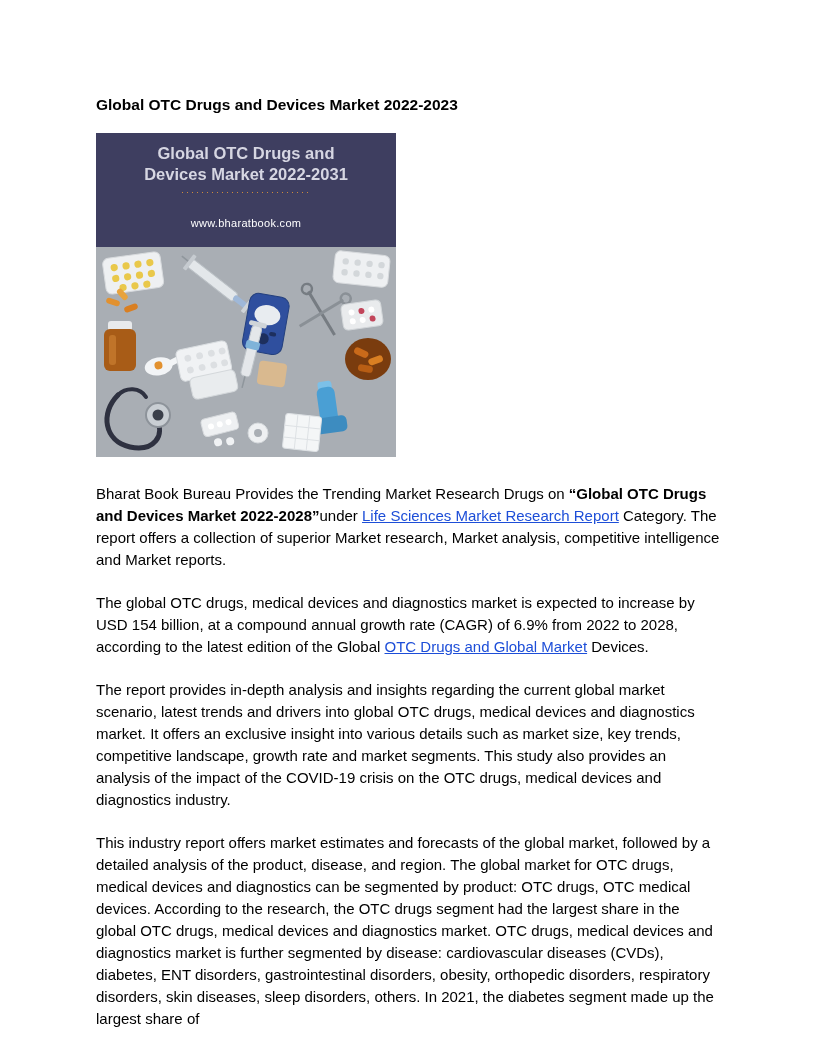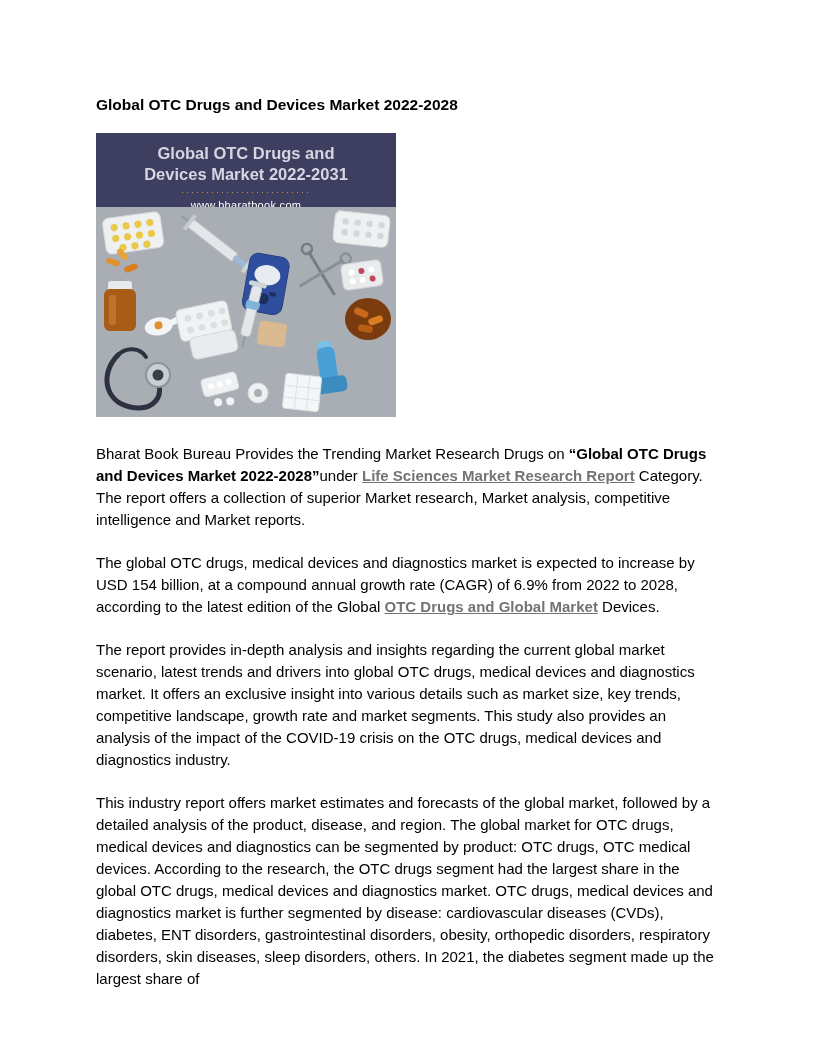--- a/index.html
+++ b/index.html
@@ -5,35 +5,35 @@
   * { box-sizing: border-box; }
   html, body { margin: 0; padding: 0; background: #ffffff; }
   body {
     width: 816px; height: 1056px;
     font-family: "Liberation Sans", sans-serif;
     color: #000000;
   }
   .page { width: 816px; height: 1056px; padding: 96px 96px 30px 96px; overflow: hidden; }
   .doc-heading { font-size: 15.5px; font-weight: bold; margin: 0 0 19px 0; color: #000; }
   .banner { width: 300px; margin: 0 0 26px 0; }
-  .banner-top { background: #3e3e60; height: 74px; text-align: center; padding-top: 10px; }
+  .banner-top { background: #3e3e60; height: 114px; text-align: center; padding-top: 10px; }
   .banner-title { color: #d6d6e2; font-weight: bold; font-size: 16.5px; line-height: 21px; }
   .banner-dots { color: #e5973a; font-size: 9px; letter-spacing: 2px; line-height: 9px; margin-top: 3px; }
-  .banner-site { color: #ffffff; font-size: 11px; margin-top: 2px; letter-spacing: .3px; }
+  .banner-site { color: #ffffff; font-size: 11px; margin-top: 20px; letter-spacing: .3px; }
   .banner-photo svg { display: block; }
   .body-par { font-size: 15px; line-height: 22px; margin: 0 0 21px 0; width: 624px; }
   .b { font-weight: bold; }
-  .lnk { color: #737373; font-weight: bold; text-decoration: underline; cursor: pointer; }
+  .lnk { color: #1d4ed8; font-weight: normal; text-decoration: underline; cursor: pointer; }
 </style>
 </head>
 <body>
 
 <div class="page">
 
-  <h1 class="doc-heading">Global OTC Drugs and Devices Market 2022-2028</h1>
+  <h1 class="doc-heading">Global OTC Drugs and Devices Market 2022-2023</h1>
 
   <div class="banner">
     <div class="banner-top">
       <div class="banner-title">Global OTC Drugs and</div>
       <div class="banner-title">Devices Market 2022-2031</div>
       <div class="banner-dots">··························</div>
       <div class="banner-site">www.bharatbook.com</div>
     </div>
     <div class="banner-photo">
       <svg width="300" height="210" viewBox="0 0 300 210" xmlns="http://www.w3.org/2000/svg">

